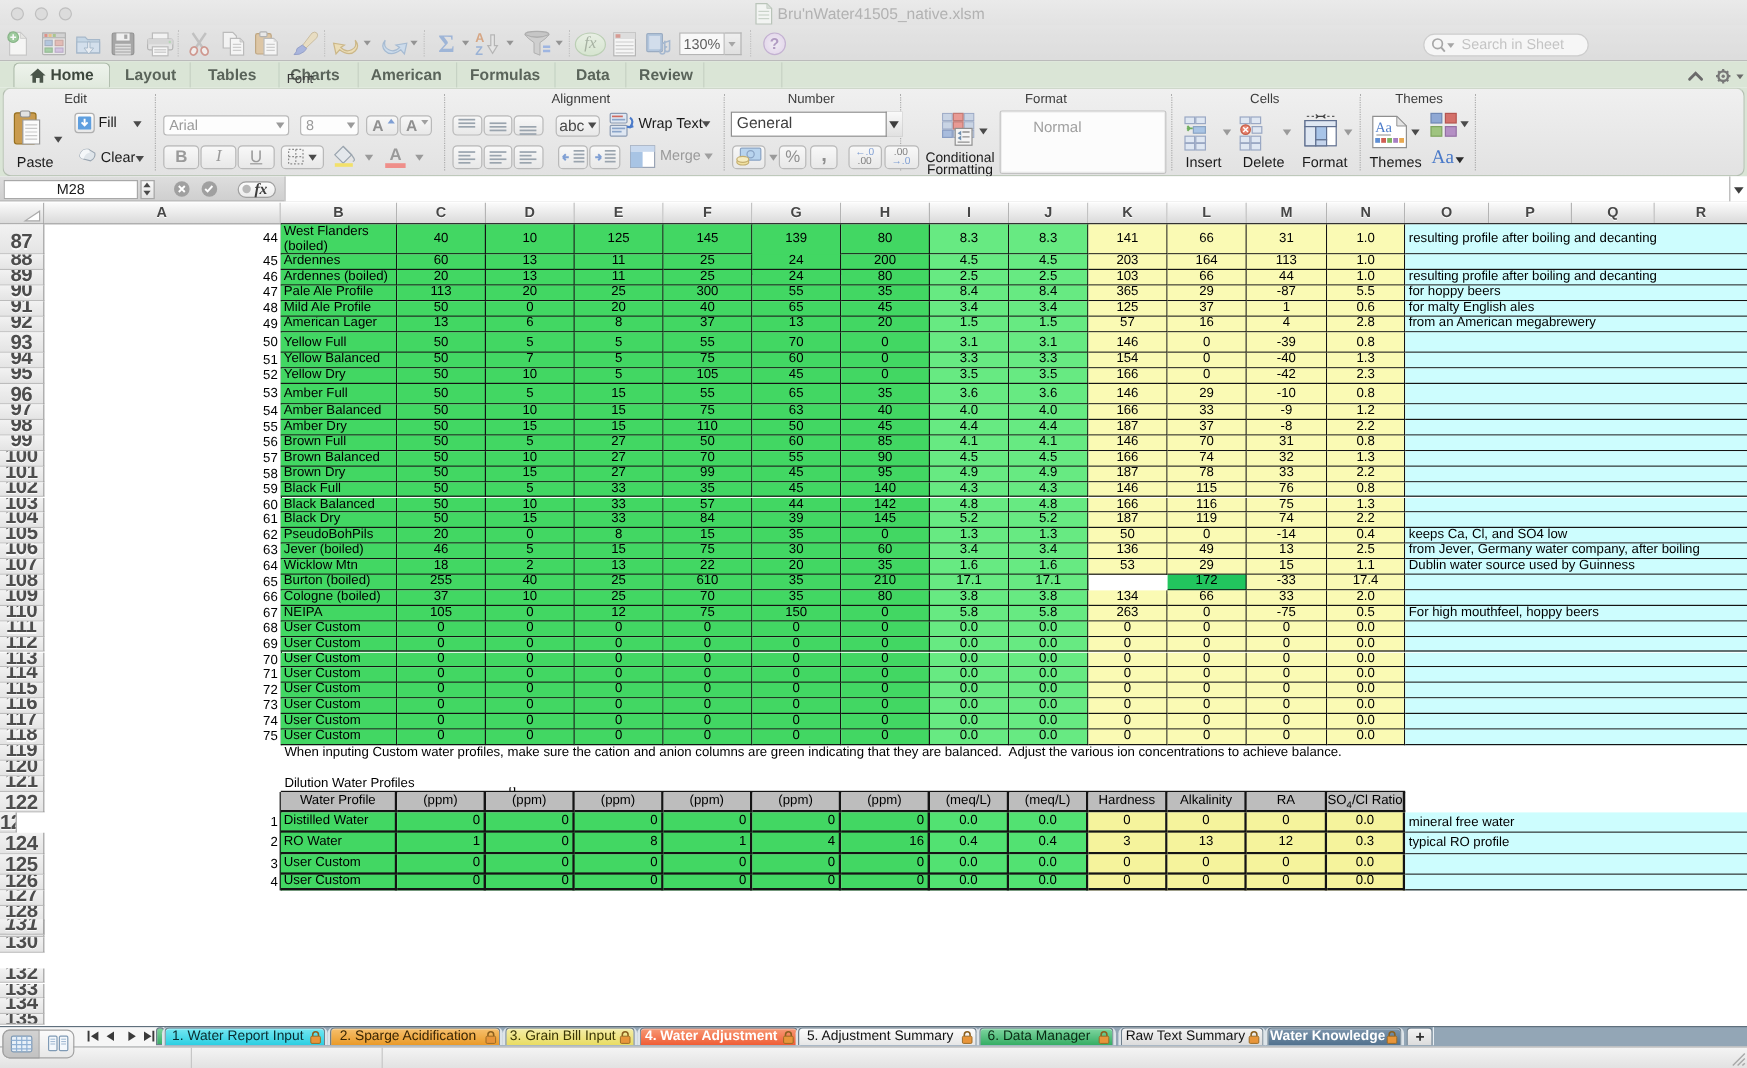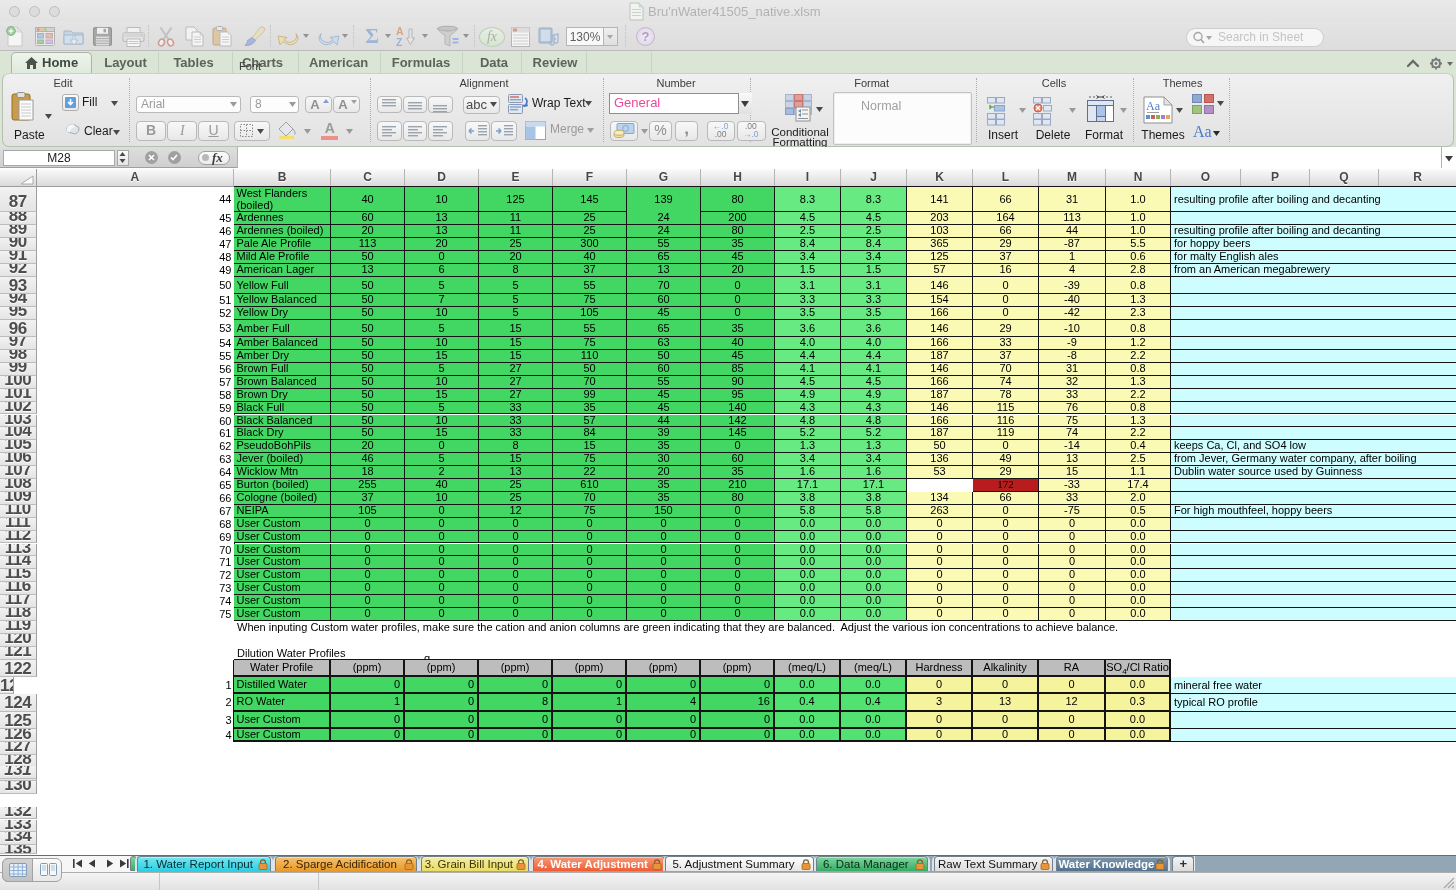--- a/index.html
+++ b/index.html
@@ -383,21 +383,21 @@
 <svg style="left:525px;top:121px" width="21" height="19" viewBox="0 0 21 19">
     <rect x="0.5" y="0.5" width="20" height="18" fill="#fff" stroke="#9aa4b5"></rect>
     <rect x="0.5" y="0.5" width="20" height="5" fill="#c9d9ee"></rect>
     <rect x="0.5" y="5.5" width="10" height="13" fill="#a8c4e4"></rect>
   </svg>
 <div class="" style="left:550px;top:123px;width:40px;height:13px;background:none;font-size:12px;color:#9a9a9a;text-align:left;line-height:13px;">Merge</div>
 <svg style="left:586px;top:127px" width="9" height="7">
     <path d="M1 1 h7 l-3.5 5 z" fill="#9f9f9f"></path>
   </svg>
 <div class="" style="left:609px;top:93px;width:143px;height:20.5px;background:#fff;border:1px solid #8f8f8f;"></div>
-<div class="" style="left:614px;top:96px;width:70px;height:14px;background:none;font-size:13px;color:#ec4899;line-height:14px;text-align:left;">General</div>
+<div class="" style="left:614px;top:96px;width:70px;height:14px;background:none;font-size:13px;color:#404040;line-height:14px;text-align:left;">General</div>
 <div class="" style="left:737.9px;top:93px;width:14.1px;height:20.5px;background:linear-gradient(#fafafa,#e0e0e0);border-left:1px solid #8f8f8f;"></div>
 <svg style="left:740px;top:100px" width="10" height="8">
     <path d="M1 1 h8 l-4 6 z" fill="#3d3d3d"></path>
   </svg>
 <div class="tbtn" style="left:610.4px;top:120.5px;width:27.5px;height:20px;"></div>
 <svg style="left:613px;top:123px" width="22" height="15" viewBox="0 0 22 15">
     <rect x="4" y="0.5" width="17" height="10" rx="1" fill="#b8d4ee" stroke="#8aa4c4"></rect>
     <circle cx="12.5" cy="5.5" r="3" fill="none" stroke="#8aa4c4"></circle>
     <ellipse cx="6" cy="12" rx="5" ry="2.5" fill="#f2e2a0" stroke="#c4ae6f"></ellipse>
     <ellipse cx="6" cy="9.8" rx="5" ry="2.5" fill="#f6ecc0" stroke="#c4ae6f"></ellipse>
@@ -936,21 +936,21 @@
 <div class="cell" style="left:234px;top:479px;width:97px;height:12.9px;background:#42d763;text-align:left;padding-left:2.5px;line-height:11.9px;">Burton (boiled)</div>
 <div class="cell" style="left:331px;top:479px;width:74px;height:12.9px;background:#42d763;line-height:11.9px;">255</div>
 <div class="cell" style="left:405px;top:479px;width:74px;height:12.9px;background:#42d763;line-height:11.9px;">40</div>
 <div class="cell" style="left:479px;top:479px;width:74px;height:12.9px;background:#42d763;line-height:11.9px;">25</div>
 <div class="cell" style="left:553px;top:479px;width:74px;height:12.9px;background:#42d763;line-height:11.9px;">610</div>
 <div class="cell" style="left:627px;top:479px;width:74px;height:12.9px;background:#42d763;line-height:11.9px;">35</div>
 <div class="cell" style="left:701px;top:479px;width:74px;height:12.9px;background:#42d763;line-height:11.9px;">210</div>
 <div class="cell" style="left:775px;top:479px;width:66px;height:12.9px;background:#67ea82;line-height:11.9px;">17.1</div>
 <div class="cell" style="left:841px;top:479px;width:66px;height:12.9px;background:#67ea82;line-height:11.9px;">17.1</div>
 <div class="cell" style="left:907px;top:495px;width:66px;height:12.9px;background:#fafab4;line-height:11.9px;">802</div>
-<div class="cell" style="left:973px;top:479px;width:66px;height:12.9px;background:#b91c1c;line-height:11.9px;font-family:Liberation Serif, serif;">172</div>
+<div class="cell" style="left:973px;top:479px;width:66px;height:12.9px;background:#22c55e;line-height:11.9px;">172</div>
 <div class="cell" style="left:1039px;top:479px;width:67px;height:12.9px;background:#fafab4;line-height:11.9px;">-33</div>
 <div class="cell" style="left:1106px;top:479px;width:65px;height:12.9px;background:#fafab4;line-height:11.9px;">17.4</div>
 <div class="note" style="left:1171px;top:479px;width:285px;height:12.9px;line-height:11.9px;"></div>
 <div class="an" style="left:36.5px;top:491.9px;width:195px;height:12.9px;line-height:12.9px;">66</div>
 <div class="cell" style="left:234px;top:491.9px;width:97px;height:12.9px;background:#42d763;text-align:left;padding-left:2.5px;line-height:11.9px;">Cologne (boiled)</div>
 <div class="cell" style="left:331px;top:491.9px;width:74px;height:12.9px;background:#42d763;line-height:11.9px;">37</div>
 <div class="cell" style="left:405px;top:491.9px;width:74px;height:12.9px;background:#42d763;line-height:11.9px;">10</div>
 <div class="cell" style="left:479px;top:491.9px;width:74px;height:12.9px;background:#42d763;line-height:11.9px;">25</div>
 <div class="cell" style="left:553px;top:491.9px;width:74px;height:12.9px;background:#42d763;line-height:11.9px;">70</div>
 <div class="cell" style="left:627px;top:491.9px;width:74px;height:12.9px;background:#42d763;line-height:11.9px;">35</div>

